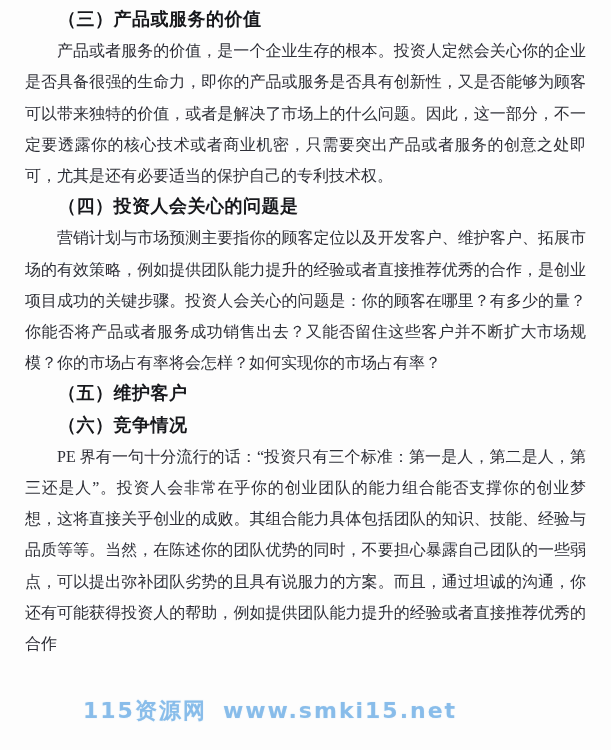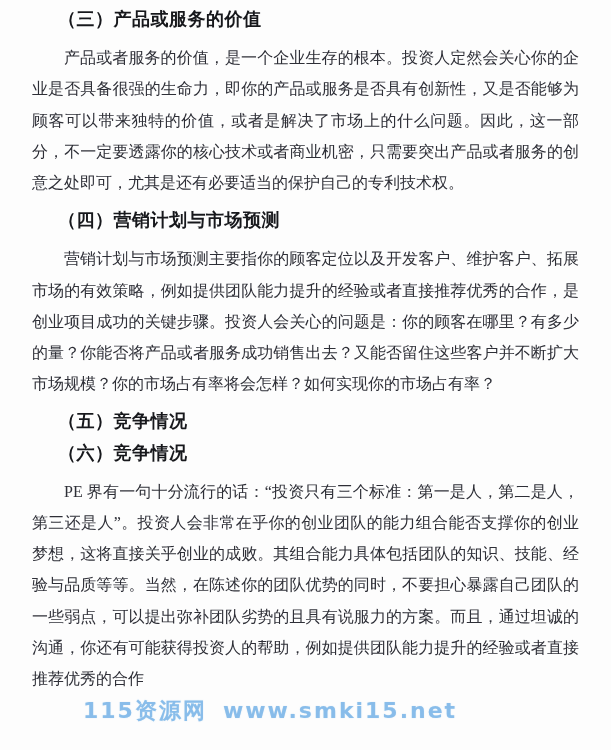--- a/index.html
+++ b/index.html
@@ -27,21 +27,21 @@
     margin: 0;
     padding-left: 33px;            
     font-family: "Liberation Sans", "DejaVu Sans", sans-serif;
     font-size: 18px;
     font-weight: bold;
     color: #17181c;
     line-height: 31.2px;
     letter-spacing: 0.5px;
   }
   .section-body {
-    margin: 7px;
+    margin: 0;
     text-align: justify;
     text-indent: 2em;              
     word-break: break-all;
   }
   .watermark {
     position: absolute;
     left: 83px;
     top: 696px;
     z-index: 5;
     font-family: "DejaVu Sans", sans-serif;
@@ -62,26 +62,26 @@
 <body>
 
 <div class="page">
 
   <section>
     <h2 class="section-heading">（三）产品或服务的价值</h2>
     <p class="section-body">产品或者服务的价值，是一个企业生存的根本。投资人定然会关心你的企业是否具备很强的生命力，即你的产品或服务是否具有创新性，又是否能够为顾客可以带来独特的价值，或者是解决了市场上的什么问题。因此，这一部分，不一定要透露你的核心技术或者商业机密，只需要突出产品或者服务的创意之处即可，尤其是还有必要适当的保护自己的专利技术权。</p>
   </section>
 
   <section>
-    <h2 class="section-heading">（四）营销计划与市场预测</h2>
+    <h2 class="section-heading">（四）投资人会关心的问题是</h2>
     <p class="section-body">营销计划与市场预测主要指你的顾客定位以及开发客户、维护客户、拓展市场的有效策略，例如提供团队能力提升的经验或者直接推荐优秀的合作，是创业项目成功的关键步骤。投资人会关心的问题是：你的顾客在哪里？有多少的量？你能否将产品或者服务成功销售出去？又能否留住这些客户并不断扩大市场规模？你的市场占有率将会怎样？如何实现你的市场占有率？</p>
   </section>
 
   <section>
-    <h2 class="section-heading">（五）竞争情况</h2>
+    <h2 class="section-heading">（五）维护客户</h2>
   </section>
 
   <section>
     <h2 class="section-heading">（六）竞争情况</h2>
     <p class="section-body">PE 界有一句十分流行的话：“投资只有三个标准：第一是人，第二是人，第三还是人”。投资人会非常在乎你的创业团队的能力组合能否支撑你的创业梦想，这将直接关乎创业的成败。其组合能力具体包括团队的知识、技能、经验与品质等等。当然，在陈述你的团队优势的同时，不要担心暴露自己团队的一些弱点，可以提出弥补团队劣势的且具有说服力的方案。而且，通过坦诚的沟通，你还有可能获得投资人的帮助，例如提供团队能力提升的经验或者直接推荐优秀的合作</p>
   </section>
 
 </div>
 
 <div class="watermark">

